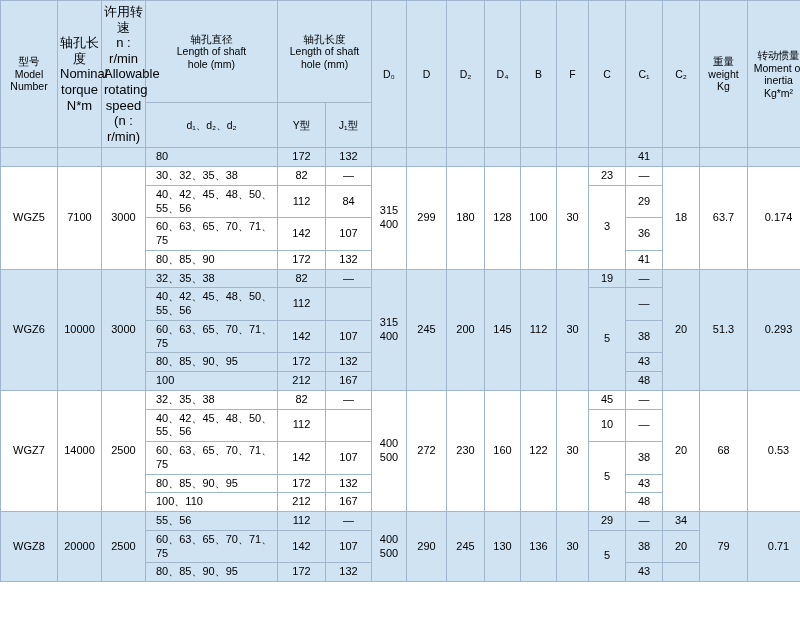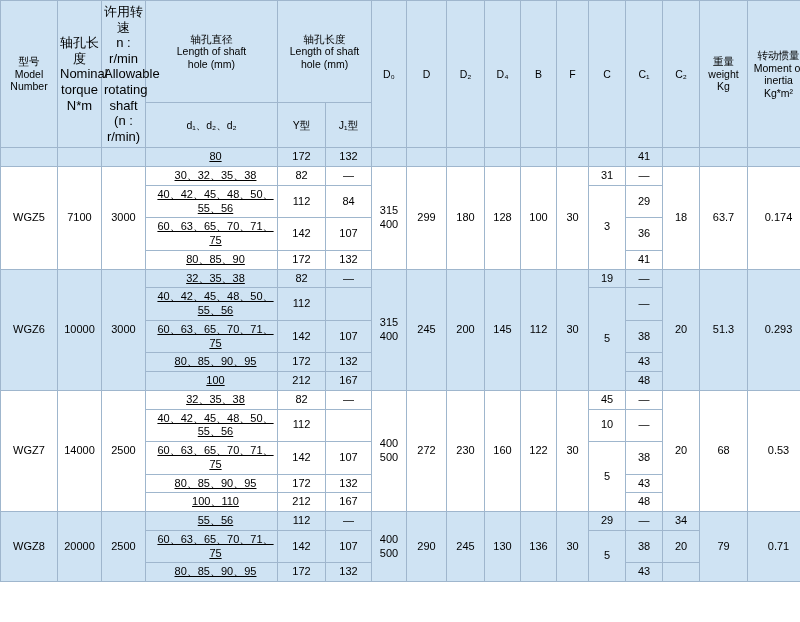--- a/index.html
+++ b/index.html
@@ -27,21 +27,21 @@
   }
   thead td{
     background:#cfe3f3;
     font-size:10.5px;
     line-height:1.2;
     padding:3px 2px;
   }
   .hdr-small{font-size:13px;}
   .band-a{background:#ffffff;}
   .band-b{background:#cfe3f3;}
-  .wide-left{text-align:center;padding-left:10px;text-decoration:underline;}
+  .wide-left{text-align:left;padding-left:10px;}
 </style>
 </head>
 <body>
 
 <table>
   <colgroup>
     <col style="width:57px">
     <col style="width:44px">
     <col style="width:44px">
     <col style="width:132px">
@@ -72,21 +72,21 @@
         <div class="hdr-small">轴孔长度</div>
         <div class="hdr-small">Nominal</div>
         <div class="hdr-small">torque</div>
         <div class="hdr-small">N*m</div>
       </td>
       <td rowspan="2">
         <div class="hdr-small">许用转速</div>
         <div class="hdr-small">n : r/min</div>
         <div class="hdr-small">Allowable</div>
         <div class="hdr-small">rotating</div>
-        <div class="hdr-small">shaft</div>
+        <div class="hdr-small">speed</div>
         <div class="hdr-small">(n : r/min)</div>
       </td>
       <td>
         <div>轴孔直径</div>
         <div>Length of shaft</div>
         <div>hole (mm)</div>
       </td>
       <td colspan="2">
         <div>轴孔长度</div>
         <div>Length of shaft</div>
@@ -153,21 +153,21 @@
       <td>—</td>
       <td rowspan="4">
         <div>315</div>
         <div>400</div>
       </td>
       <td rowspan="4">299</td>
       <td rowspan="4">180</td>
       <td rowspan="4">128</td>
       <td rowspan="4">100</td>
       <td rowspan="4">30</td>
-      <td>31</td>
+      <td>23</td>
       <td>—</td>
       <td rowspan="4">18</td>
       <td rowspan="4">63.7</td>
       <td rowspan="4">0.174</td>
 
     </tr>
     <tr class="band-a">
       <td class="wide-left">40、42、45、48、50、55、56</td>
       <td>112</td>
       <td>84</td>

